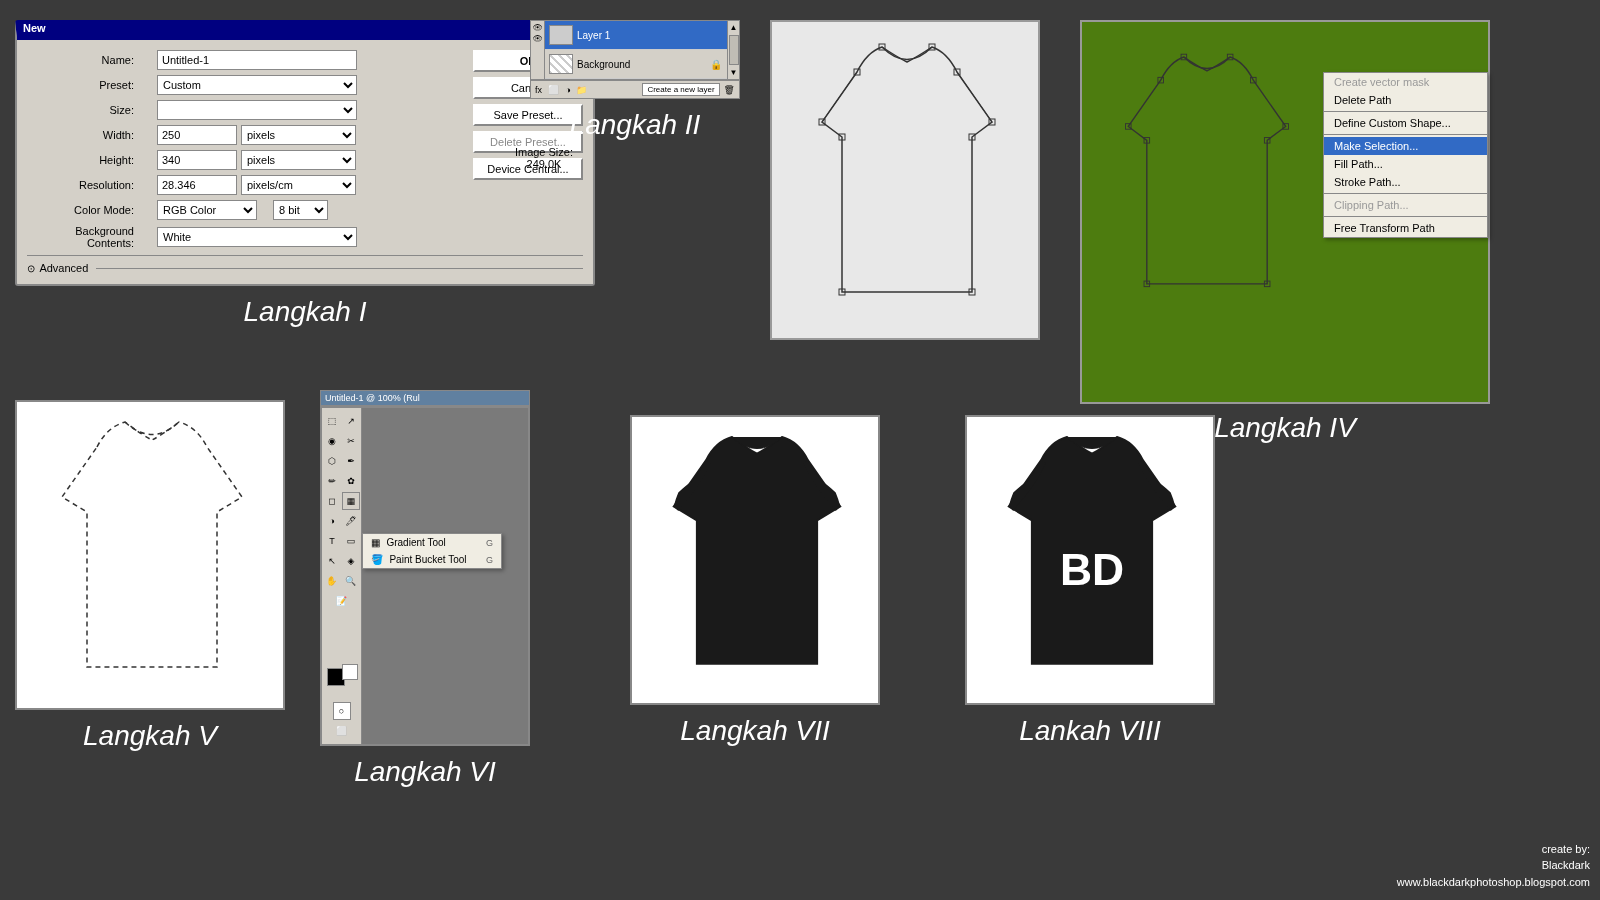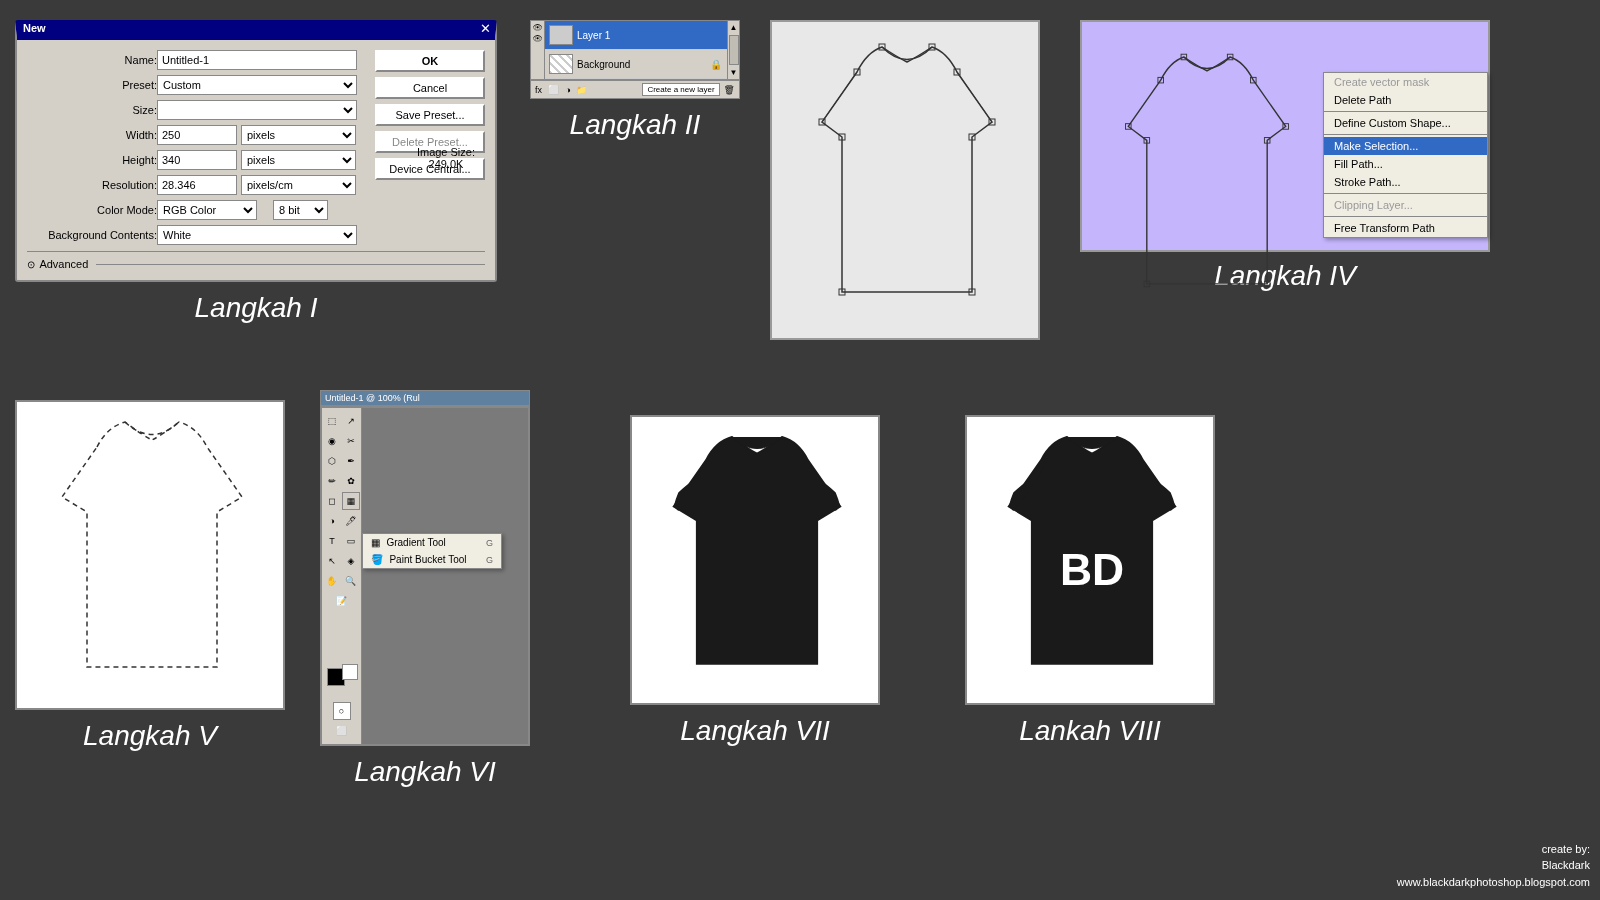--- a/index.html
+++ b/index.html
@@ -19,21 +19,21 @@
       font-weight: normal;
       font-style: italic;
       text-align: center;
     }
 
     
     #langkah1-area {
       position: absolute;
       top: 20px;
       left: 15px;
-      width: 482px;
+      width: 580px;
     }
     .new-dialog {
       background: #d4d0c8;
       border: 2px solid #888;
       border-top: 20px solid #000080;
       border-radius: 3px;
       padding: 10px;
       font-size: 11px;
       color: #000;
       position: relative;
@@ -56,21 +56,21 @@
       line-height: 1;
     }
     .dlg-row {
       display: flex;
       align-items: center;
       margin-bottom: 5px;
     }
     .dlg-label {
       width: 130px;
       text-align: right;
-      padding-right: 0;
+      padding-right: 23px;
       font-size: 11px;
     }
     .dlg-input {
       background: #fff;
       border: 1px solid #888;
       padding: 2px 4px;
       font-size: 11px;
       height: 20px;
     }
     .dlg-select {
@@ -178,22 +178,22 @@
     }
 
     
     #langkah4-area {
       position: absolute;
       top: 20px;
       left: 1080px;
     }
     .langkah4-panel {
       width: 410px;
-      height: 232px;
-      background: #c4b5fd;
+      height: 384px;
+      background: #4d7c0f;
       border: 2px solid #999;
     }
 
     
     .context-menu {
       position: absolute;
       right: 0;
       top: 50px;
       background: #f0ede3;
       border: 1px solid #888;
@@ -536,21 +536,21 @@
     <div class="context-menu">
       <div class="ctx-item disabled">Create vector mask</div>
       <div class="ctx-item">Delete Path</div>
       <div class="ctx-separator"></div>
       <div class="ctx-item">Define Custom Shape...</div>
       <div class="ctx-separator"></div>
       <div class="ctx-item selected">Make Selection...</div>
       <div class="ctx-item">Fill Path...</div>
       <div class="ctx-item">Stroke Path...</div>
       <div class="ctx-separator"></div>
-      <div class="ctx-item disabled">Clipping Layer...</div>
+      <div class="ctx-item disabled">Clipping Path...</div>
       <div class="ctx-separator"></div>
       <div class="ctx-item">Free Transform Path</div>
     </div>
   </div>
   <div class="step-label" style="margin-top:8px; text-align:center;">Langkah IV</div>
 </div>
 
 <div id="langkah5-area">
   <div class="langkah5-panel">
     

